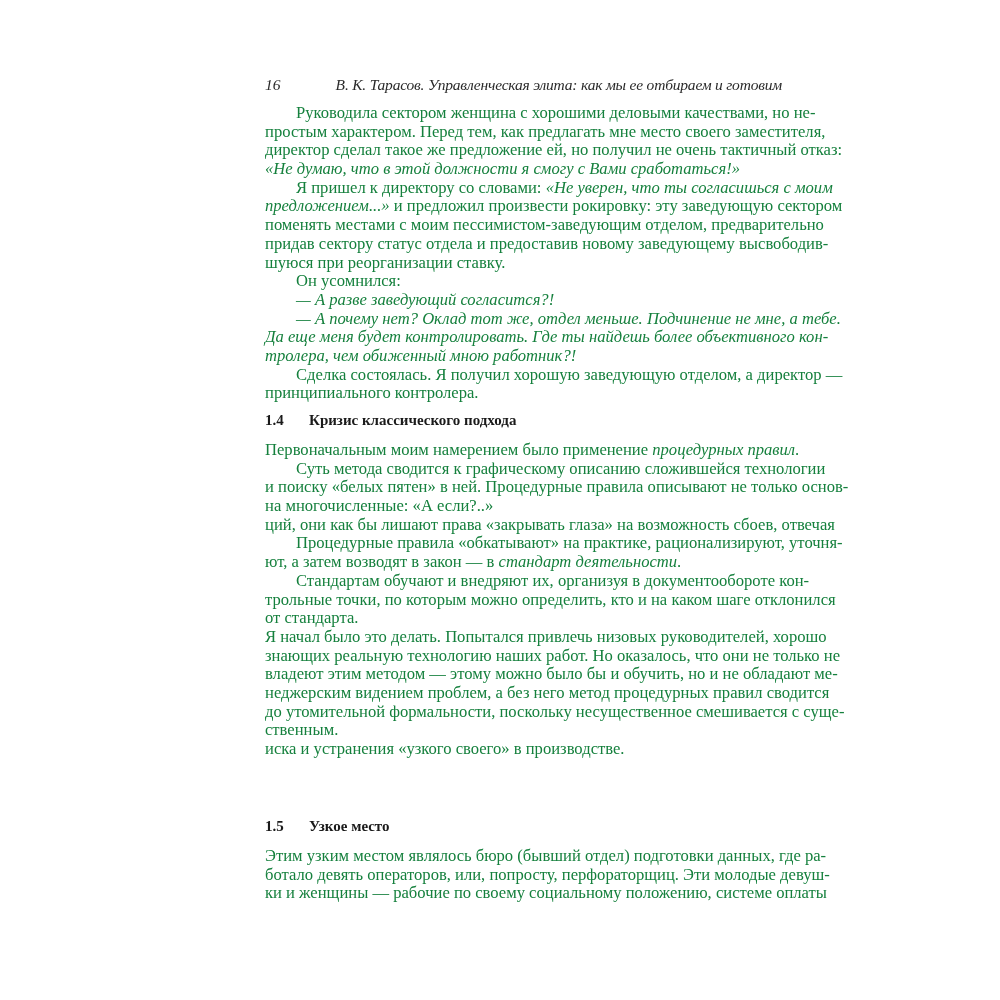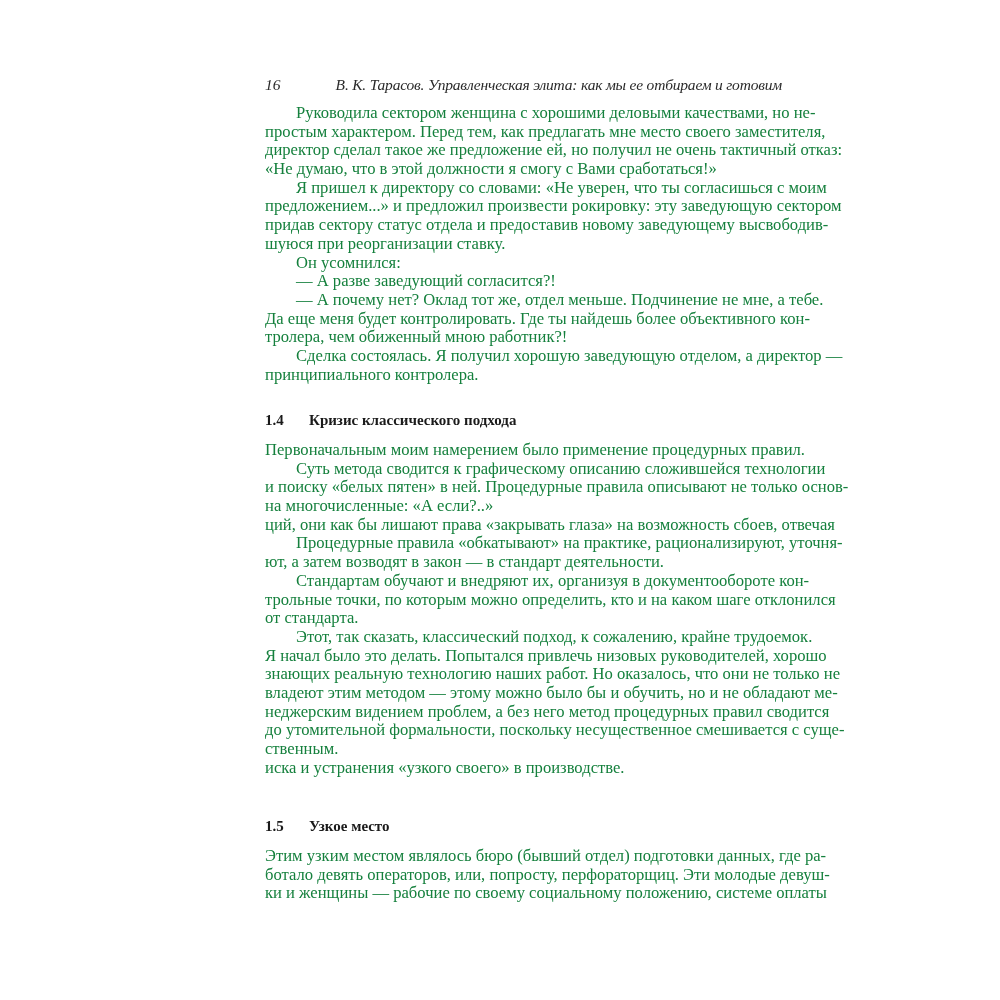--- a/index.html
+++ b/index.html
@@ -54,21 +54,21 @@
       text-align: justify;
       text-align-last: justify;
       height: 18.7px;
     }
     .line.last {
       text-align-last: left;
     }
     .line.indent {
       padding-left: 31px;
     }
-    .it { }
+    .it { font-style: italic; }
     .heading {
       position: absolute;
       left: 265px;
       font-weight: bold;
       font-size: 15px;
       color: #1a1a1a;
       white-space: nowrap;
     }
     .heading .num {
       display: inline-block;
@@ -85,20 +85,21 @@
     <span class="title">В. К. Тарасов. Управленческая элита: как мы ее отбираем и готовим</span>
   </div>
 
   <div class="block" id="block1" style="top:104px;">
       <div class="line indent"><span>Руководила сектором женщина с хорошими деловыми качествами, но не-</span></div>
       <div class="line"><span>простым характером. Перед тем, как предлагать мне место своего заместителя,</span></div>
       <div class="line"><span>директор сделал такое же предложение ей, но получил не очень тактичный отказ:</span></div>
       <div class="line last"><span class="it">«Не думаю, что в этой должности я смогу с Вами сработаться!»</span></div>
       <div class="line indent"><span>Я пришел к директору со словами: </span><span class="it">«Не уверен, что ты согласишься с моим</span></div>
       <div class="line"><span class="it">предложением...»</span><span> и предложил произвести рокировку: эту заведующую сектором</span></div>
+      <div class="line"><span>поменять местами с моим пессимистом-заведующим отделом, предварительно</span></div>
       <div class="line"><span>придав сектору статус отдела и предоставив новому заведующему высвободив-</span></div>
       <div class="line last"><span>шуюся при реорганизации ставку.</span></div>
       <div class="line indent last"><span>Он усомнился:</span></div>
       <div class="line indent last"><span class="it">— А разве заведующий согласится?!</span></div>
       <div class="line indent"><span class="it">— А почему нет? Оклад тот же, отдел меньше. Подчинение не мне, а тебе.</span></div>
       <div class="line"><span class="it">Да еще меня будет контролировать. Где ты найдешь более объективного кон-</span></div>
       <div class="line last"><span class="it">тролера, чем обиженный мною работник?!</span></div>
       <div class="line indent"><span>Сделка состоялась. Я получил хорошую заведующую отделом, а директор —</span></div>
       <div class="line last"><span>принципиального контролера.</span></div>
     </div>
@@ -111,21 +112,20 @@
       <div class="line last"><span>Первоначальным моим намерением было применение </span><span class="it">процедурных правил</span><span>.</span></div>
       <div class="line indent"><span>Суть метода сводится к графическому описанию сложившейся технологии</span></div>
       <div class="line"><span>и поиску «белых пятен» в ней. Процедурные правила описывают не только основ-</span></div>
       <div class="line last"><span>на многочисленные: «А если?..»</span></div>
       <div class="line"><span>ций, они как бы лишают права «закрывать глаза» на возможность сбоев, отвечая</span></div>
       <div class="line indent"><span>Процедурные правила «обкатывают» на практике, рационализируют, уточня-</span></div>
       <div class="line last"><span>ют, а затем возводят в закон — в </span><span class="it">стандарт деятельности</span><span>.</span></div>
       <div class="line indent"><span>Стандартам обучают и внедряют их, организуя в документообороте кон-</span></div>
       <div class="line"><span>трольные точки, по которым можно определить, кто и на каком шаге отклонился</span></div>
       <div class="line last"><span>от стандарта.</span></div>
-      <div class="line indent"><span>Этот, так сказать, классический подход, к сожалению, крайне трудоемок.</span></div>
       <div class="line"><span>Я начал было это делать. Попытался привлечь низовых руководителей, хорошо</span></div>
       <div class="line"><span>знающих реальную технологию наших работ. Но оказалось, что они не только не</span></div>
       <div class="line"><span>владеют этим методом — этому можно было бы и обучить, но и не обладают ме-</span></div>
       <div class="line"><span>неджерским видением проблем, а без него метод процедурных правил сводится</span></div>
       <div class="line"><span>до утомительной формальности, поскольку несущественное смешивается с суще-</span></div>
       <div class="line last"><span>ственным.</span></div>
       <div class="line last"><span>иска и устранения «узкого своего» в производстве.</span></div>
     </div>
 
   <div class="heading" style="top:818px;">

